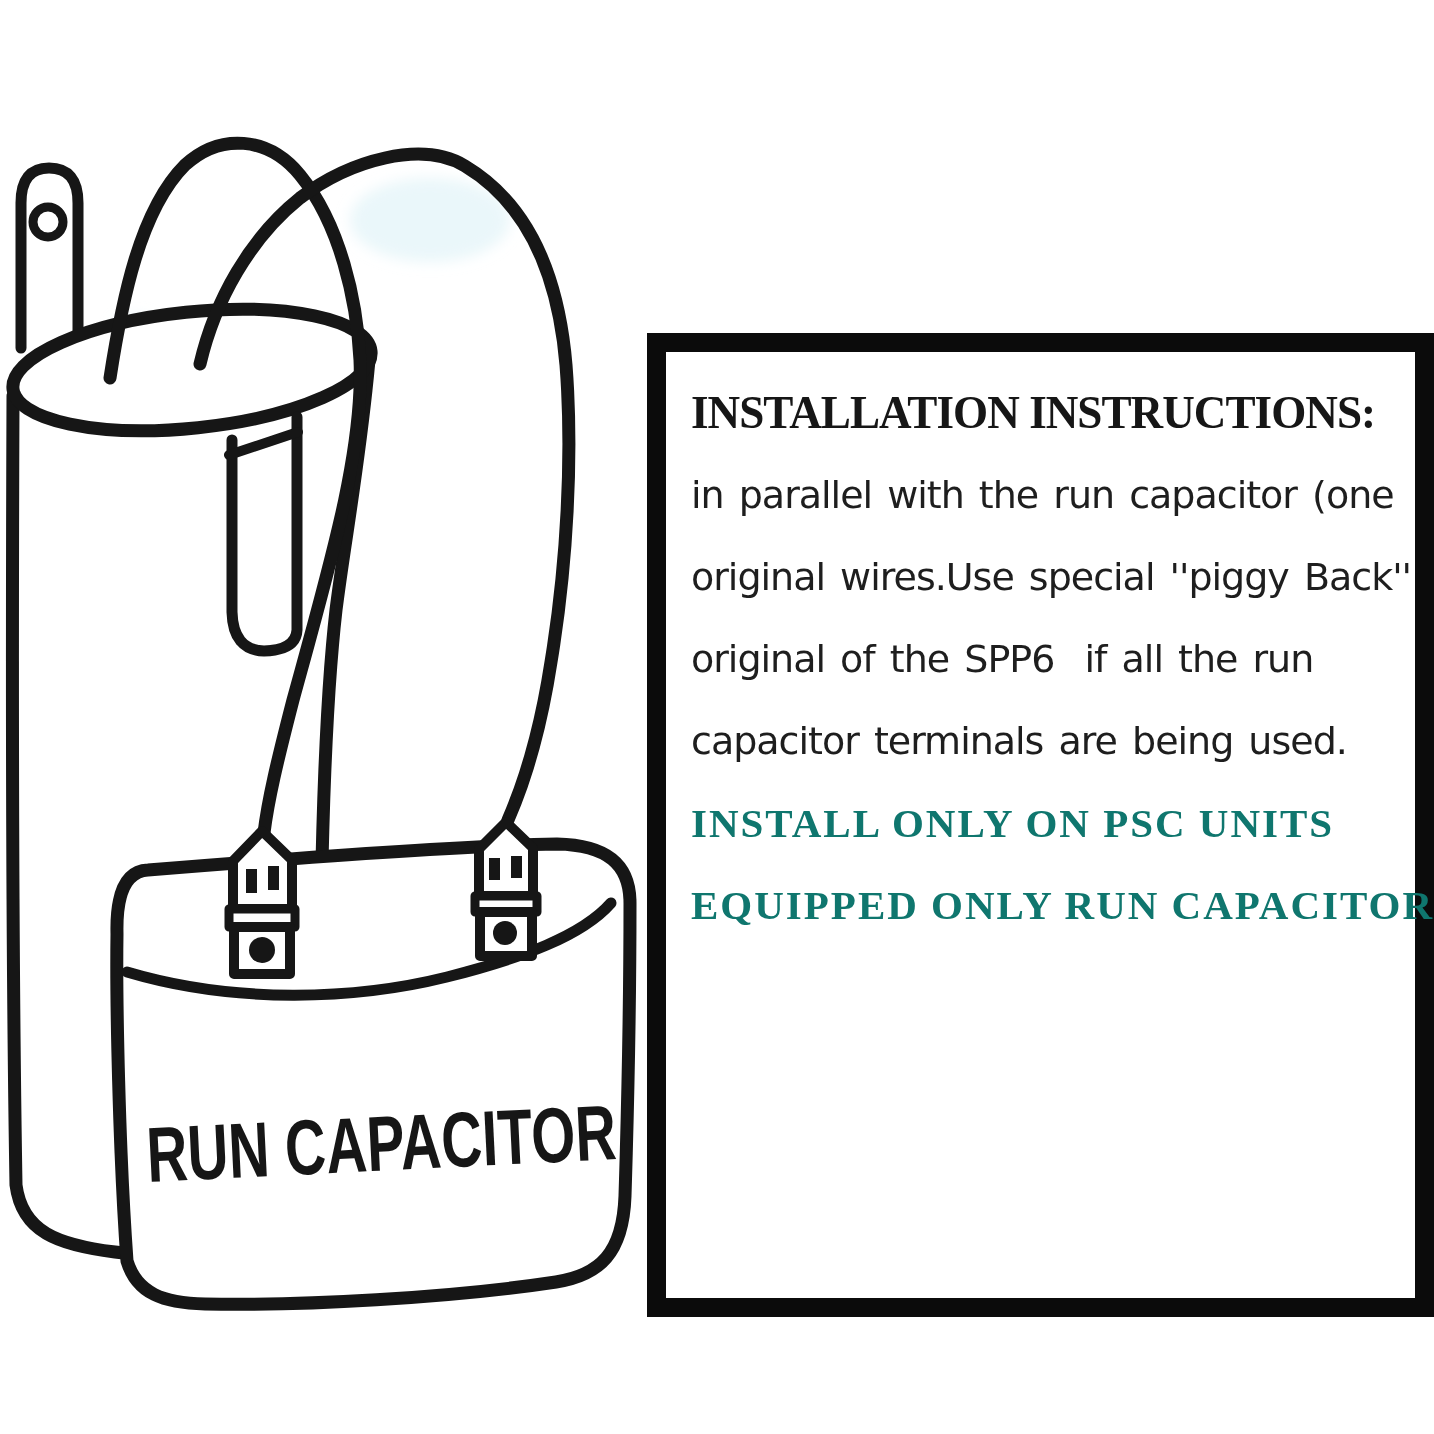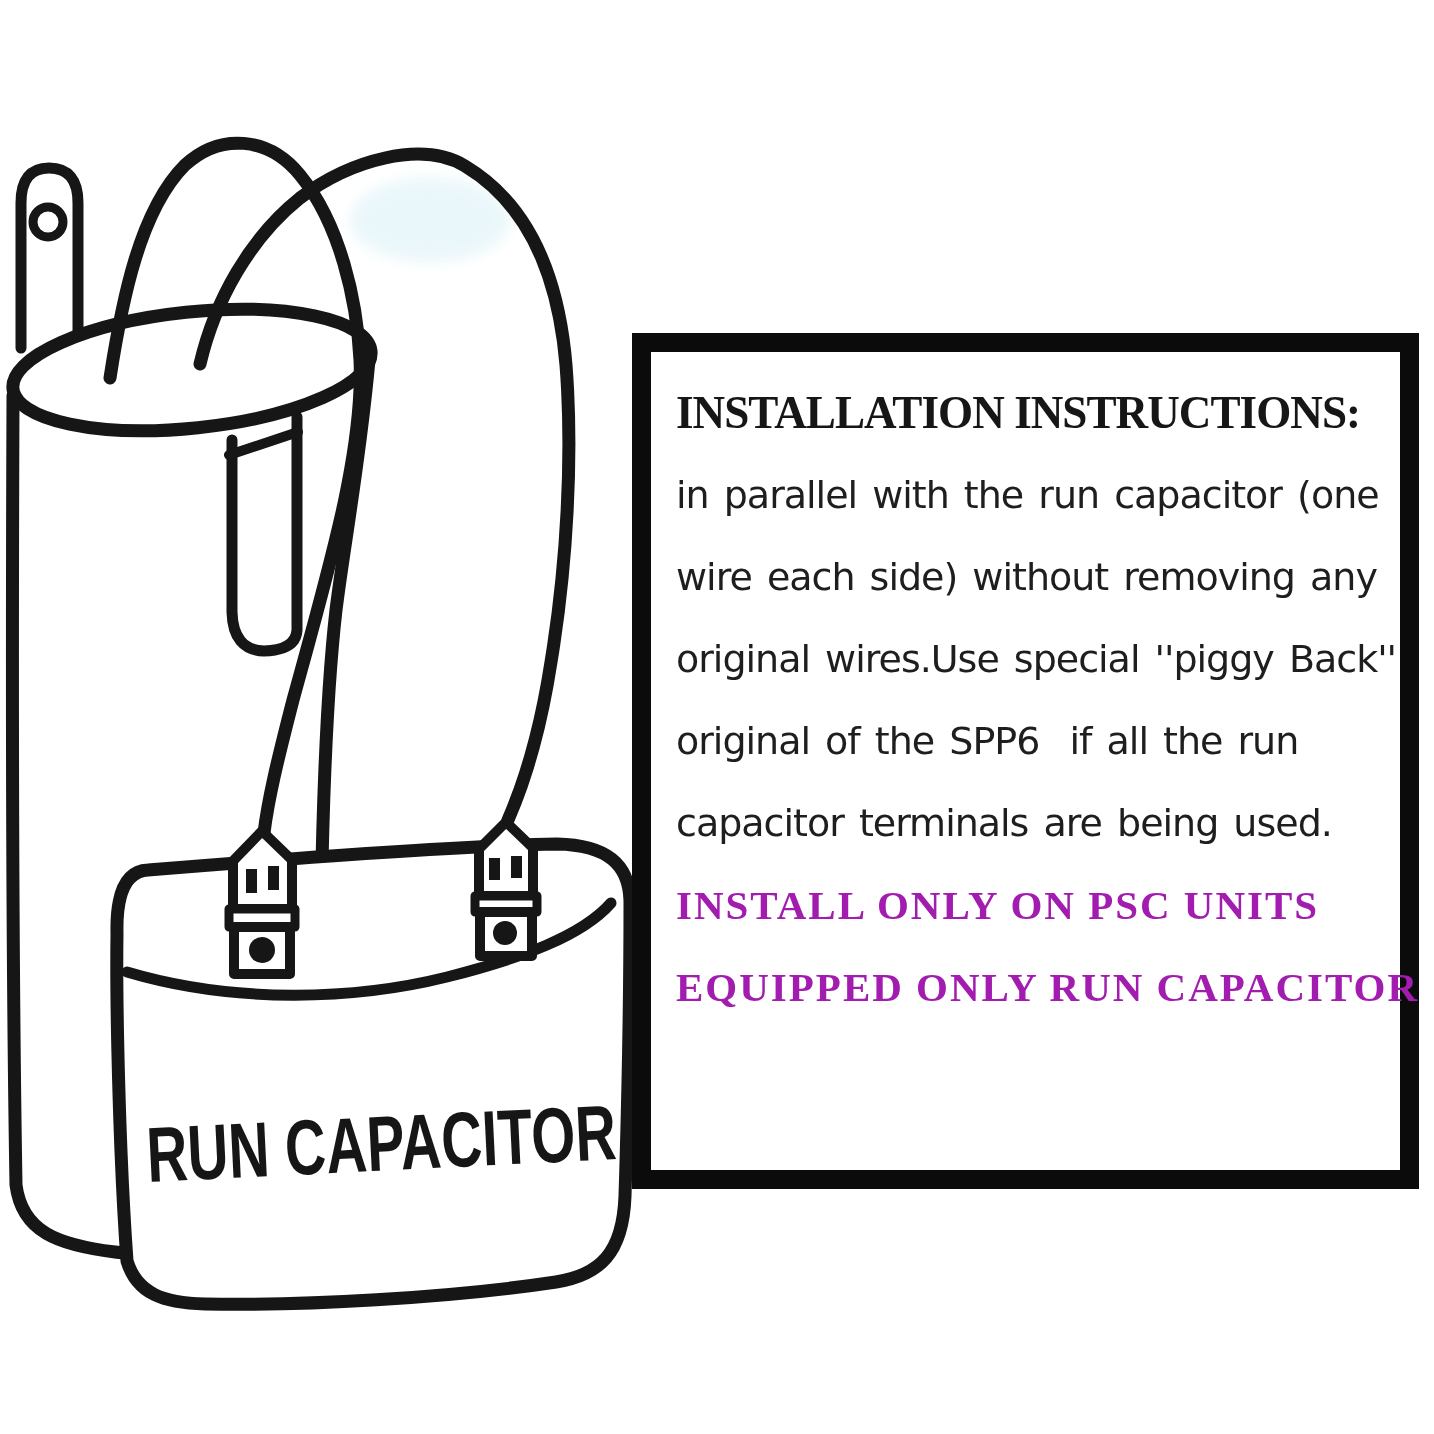--- a/index.html
+++ b/index.html
@@ -1,33 +1,33 @@
 <!DOCTYPE html>
 <html><head>
 <meta charset="utf-8">
 <style>
   html,body{margin:0;padding:0;background:#ffffff;}
   #stage{position:relative;width:1434px;height:1434px;background:#ffffff;overflow:hidden;
          font-family:"Liberation Sans",sans-serif;}
   #diagram-svg{position:absolute;left:0;top:0;width:1434px;height:1434px;}
 
   
-  .panel{position:absolute;left:632px;top:333px;width:787px;height:856px;
+  .panel{position:absolute;left:647px;top:333px;width:787px;height:984px;
          box-sizing:border-box;border:19px solid #0b0b0b;background:#ffffff;
          padding:18px 18px 0 25px;}
   .panel-title{height:84px;line-height:84px;white-space:pre;
          font-family:"Liberation Serif","DejaVu Serif",serif;font-weight:bold;
          font-size:47px;color:#161616;letter-spacing:-1px;
          transform:scaleX(0.96);transform-origin:left center;}
   .body-line{height:82px;line-height:82px;white-space:pre;
          font-family:"DejaVu Sans",sans-serif;font-size:38px;color:#1e1e1e;
          letter-spacing:-1px;word-spacing:4px;}
   .emph-line{height:82px;line-height:82px;white-space:pre;
          font-family:"Liberation Serif","DejaVu Serif",serif;font-weight:bold;
-         font-size:41px;color:#a21caf;letter-spacing:2px;}
+         font-size:41px;color:#0f766e;letter-spacing:2px;}
 </style>
 </head>
 <body>
 
 <div id="stage">
 
   <svg id="diagram-svg" viewBox="0 0 1434 1434" xmlns="http://www.w3.org/2000/svg">
     <defs>
       <filter id="soft" x="-60%" y="-60%" width="220%" height="220%">
         <feGaussianBlur stdDeviation="7"></feGaussianBlur>
@@ -87,21 +87,20 @@
         <rect x="475" y="896" width="62" height="16" fill="#ffffff" stroke-width="9"></rect>
         <rect x="480" y="912" width="52" height="44" fill="#ffffff" stroke-width="10"></rect>
         <circle cx="505" cy="933" r="12" fill="#161616" stroke="none"></circle>
       </g>
     </g>
   </svg>
 
   <div class="panel">
     <div class="panel-title">INSTALLATION INSTRUCTIONS:</div>
     <div class="body-line">in parallel with the run capacitor (one</div>
-    <div class="body-line">wire each side) without removing any</div>
     <div class="body-line">original wires.Use special ''piggy Back''</div>
     <div class="body-line">original of the SPP6  if all the run</div>
     <div class="body-line">capacitor terminals are being used.</div>
     <div class="emph-line">INSTALL ONLY ON PSC UNITS</div>
     <div class="emph-line">EQUIPPED ONLY RUN CAPACITOR</div>
   </div>
 
 </div>
 
 </body></html>

